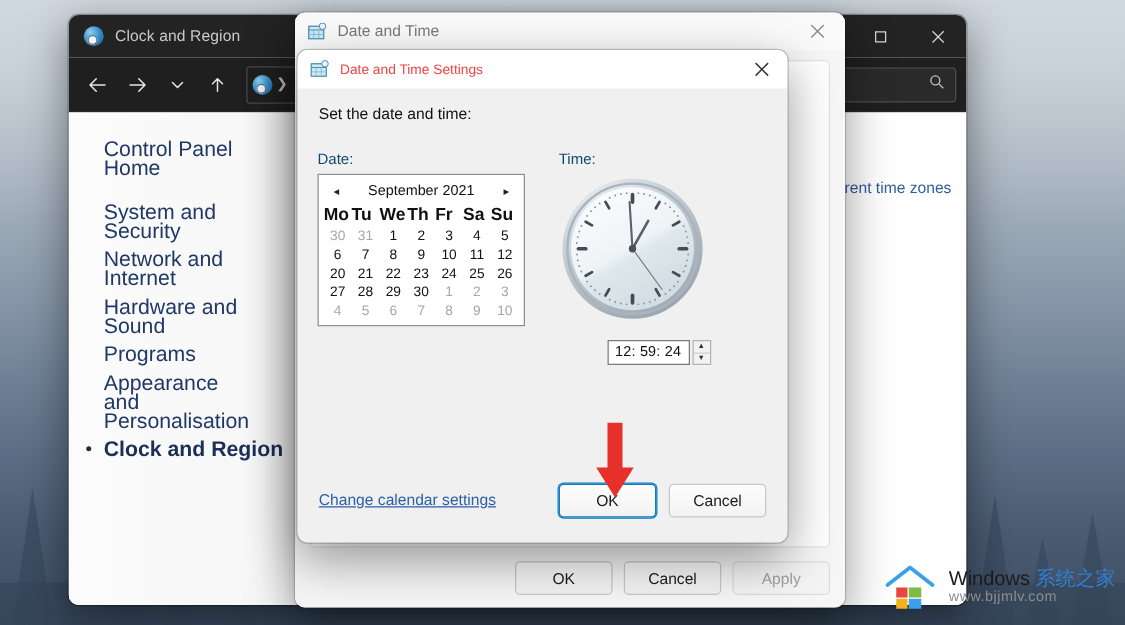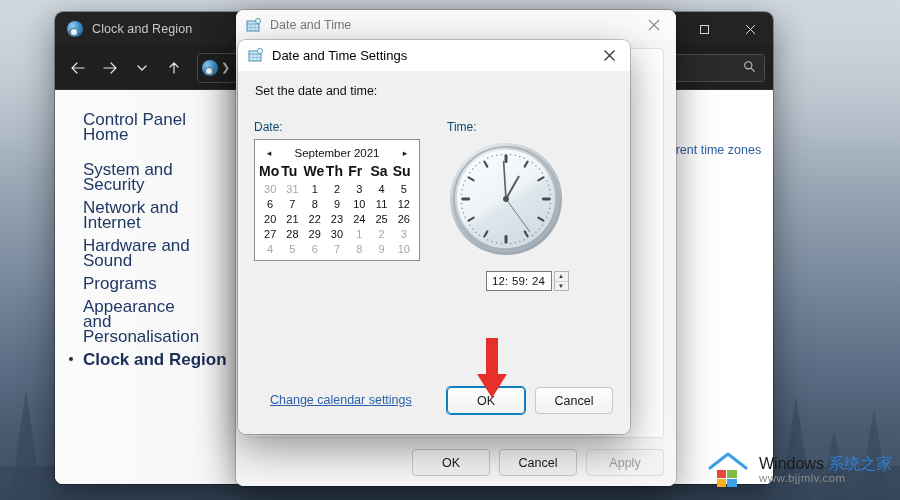--- a/index.html
+++ b/index.html
@@ -146,21 +146,21 @@
   }
 
   
   #dts-dialog {
     position: absolute; left: 238px; top: 40px; width: 392px; height: 394px;
     background: #f0f0f0; border-radius: 8px;
     box-shadow: 0 14px 40px rgba(0,0,0,.40), 0 0 0 1px rgba(0,0,0,.20);
     overflow: hidden;
   }
   #dts-titlebar { height: 31px; background:#fff; display:flex; align-items:center; position:relative; }
-  #dts-titlebar .dts-title { margin-left: 8px; color:#000000; font-size:13px; }
+  #dts-titlebar .dts-title { margin-left: 8px; color:#ef4444; font-size:11px; }
   #dts-close {
     position:absolute; right:0; top:0; width:42px; height:31px;
     display:flex; align-items:center; justify-content:center; color:#333;
   }
   #dts-body { position:absolute; left:0; right:0; top:31px; bottom:0; background:#f0f0f0; }
   .sec-label { font-size:12px; color:#0c4a6e; }
   #dts-prompt { position:absolute; left:17px; top:13px; font-size:12.5px; color:#111; }
 
   
   #cal-wrap { position:absolute; left:16px; top:49px; }
@@ -199,21 +199,21 @@
   #time-spin {
     width: 15px; height: 20px; margin-left:2px; border:1px solid #b4b4b4; background:#f2f2f2;
     display:flex; flex-direction:column;
   }
   #time-spin div {
     flex:1; display:flex; align-items:center; justify-content:center; font-size:6px; color:#333;
   }
   #time-spin div:first-child { border-bottom:1px solid #cfcfcf; }
 
   #cal-link {
-    position:absolute; left:32px; bottom:27px; font-size:12.5px; color:#2b5fa8;
+    position:absolute; left:17px; bottom:27px; font-size:12.5px; color:#2b5fa8;
     text-decoration: underline;
   }
   #dts-footer { position:absolute; right:17px; bottom:20px; display:flex; gap:10px; }
 
   
   .btn {
     min-width: 78px; height: 27px; padding: 0 12px;
     background: linear-gradient(to bottom,#fdfdfd,#f2f2f2);
     border: 1px solid #c8c8c8; border-radius: 4px;
     font-size: 12.5px; color: #1a1a1a;

